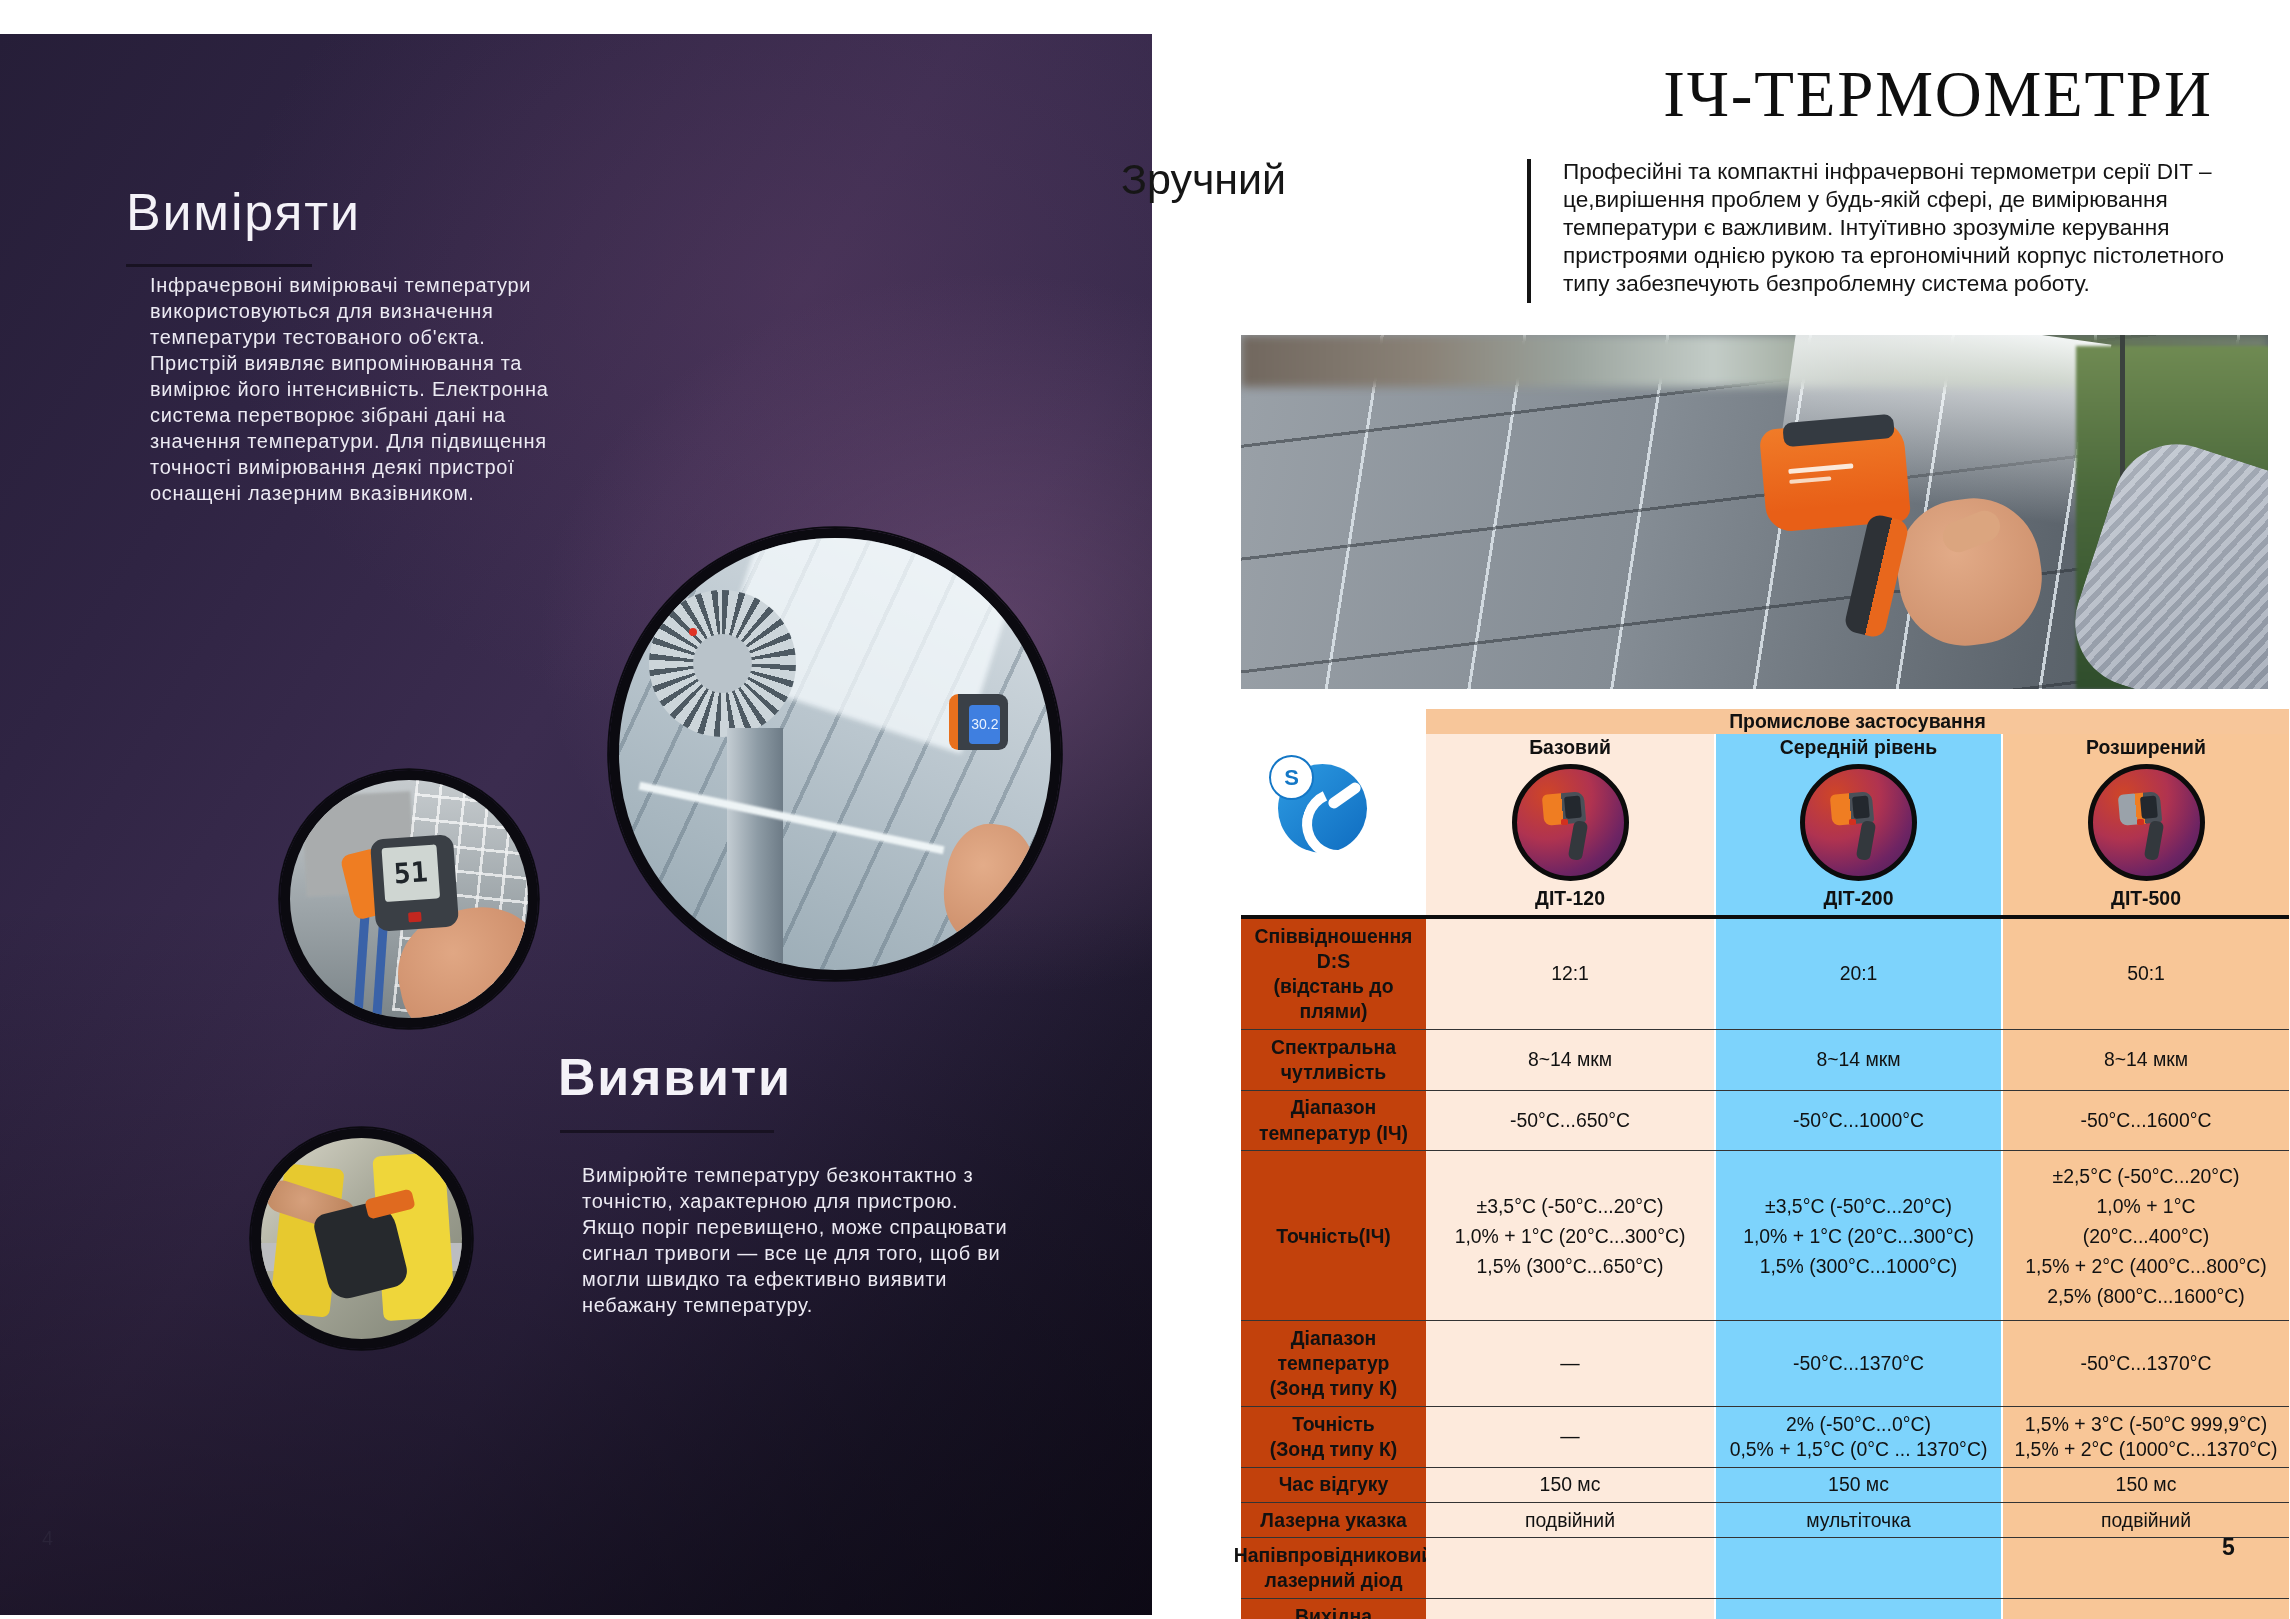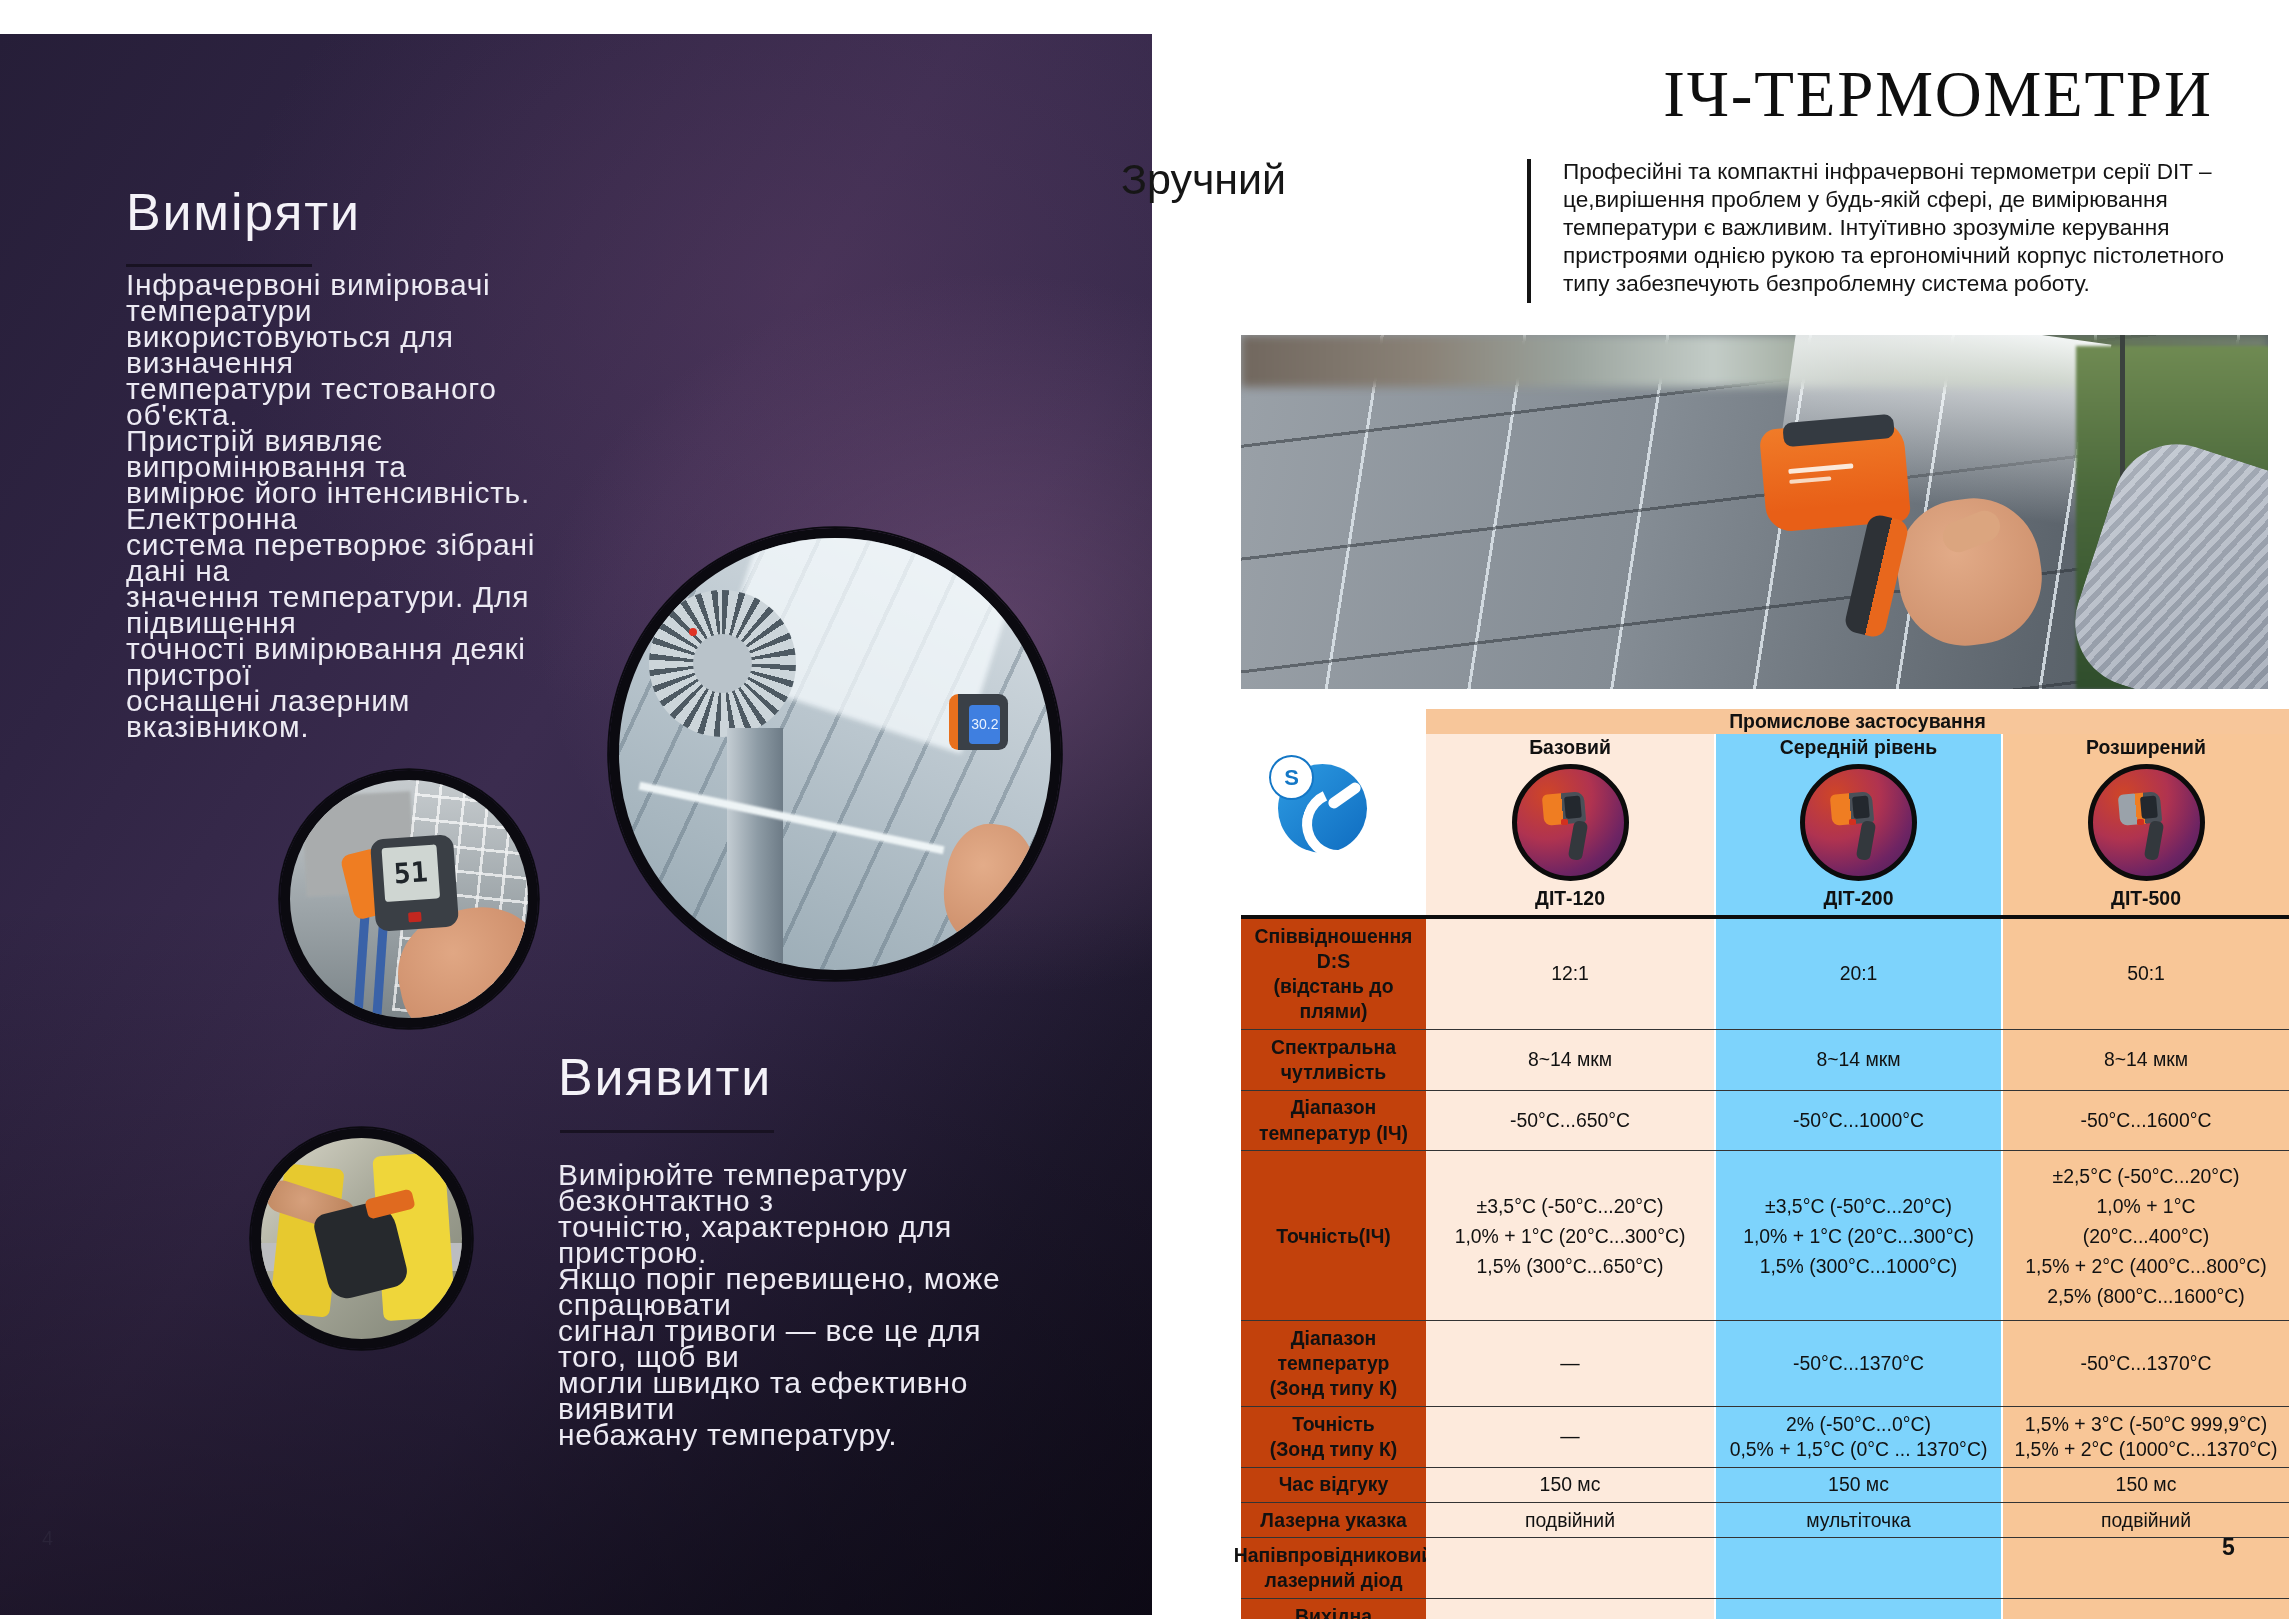--- a/index.html
+++ b/index.html
@@ -10,21 +10,21 @@
 
   
   #left-page{position:absolute;left:0;top:34px;width:1152px;height:1581px;overflow:hidden;
     background:
       linear-gradient(180deg, rgba(0,0,0,0) 55%, rgba(6,4,12,.55) 100%),
       radial-gradient(ellipse 646px 517px at 86% 38%, rgba(139,96,140,.45), rgba(139,96,140,0) 70%),
       radial-gradient(ellipse 831px 646px at 70% 16%, rgba(100,66,106,.35), rgba(100,66,106,0) 70%),
       linear-gradient(122deg, #261e38 0%, #2f2443 22%, #3b2c4f 45%, #342849 62%, #201a30 82%, #151020 100%);}
   .lp-heading{position:absolute;font-size:52px;letter-spacing:1.8px;color:#f4f2f8;font-weight:400;}
   .lp-rule{position:absolute;height:2.8px;background:#181222;}
-  .lp-body{position:absolute;font-size:30px;line-height:26px;letter-spacing:0.7px;color:#eceaf3;}
+  .lp-body{position:absolute;font-size:20px;line-height:26px;letter-spacing:0.7px;color:#eceaf3;margin-left:24px;}
   .photo-ring{position:absolute;border-radius:50%;border:10px solid #0b0a10;overflow:hidden;
               box-shadow:0 0 0 1.8px #0b0a10;}
   .lp-pagenum{position:absolute;font-size:20px;color:#2a2338;}
 
   
   #big-circle{left:609px;top:494px;width:432px;height:432px;
     background:linear-gradient(205deg,#d9e0e5 0%,#bac6ce 45%,#95a7b1 100%);}
   .beam-overlay{position:absolute;inset:0;
     background:repeating-linear-gradient(115deg, rgba(70,90,105,0) 0 42px, rgba(70,90,105,.32) 42px 46px);}
   .skylight{position:absolute;left:28%;top:-6%;width:60%;height:48%;background:rgba(246,251,253,.75);
@@ -223,21 +223,21 @@
 
   <div class="photo-ring" id="small-circle">
     <div class="sc-stripe"></div>
     <div class="sc-vest-l"></div>
     <div class="sc-vest-r"></div>
     <div class="sc-arm"></div>
     <div class="sc-device"></div>
     <div class="sc-devtip"></div>
   </div>
 
-  <div class="lp-heading" style="left:558px;top:1013px;">Виявити</div>
+  <div class="lp-heading" style="left:558px;top:1013px;font-weight:bold;">Виявити</div>
   <div class="lp-rule" style="left:560px;top:1096px;width:214px;"></div>
   <div class="lp-body pre" style="left:558px;top:1128px;width:480px;">Вимірюйте температуру безконтактно з
 точністю, характерною для пристрою.
 Якщо поріг перевищено, може спрацювати
 сигнал тривоги — все це для того, щоб ви
 могли швидко та ефективно виявити
 небажану температуру.</div>
 
   <div class="lp-pagenum" style="left:42px;top:1493px;">4</div>
 </div>

